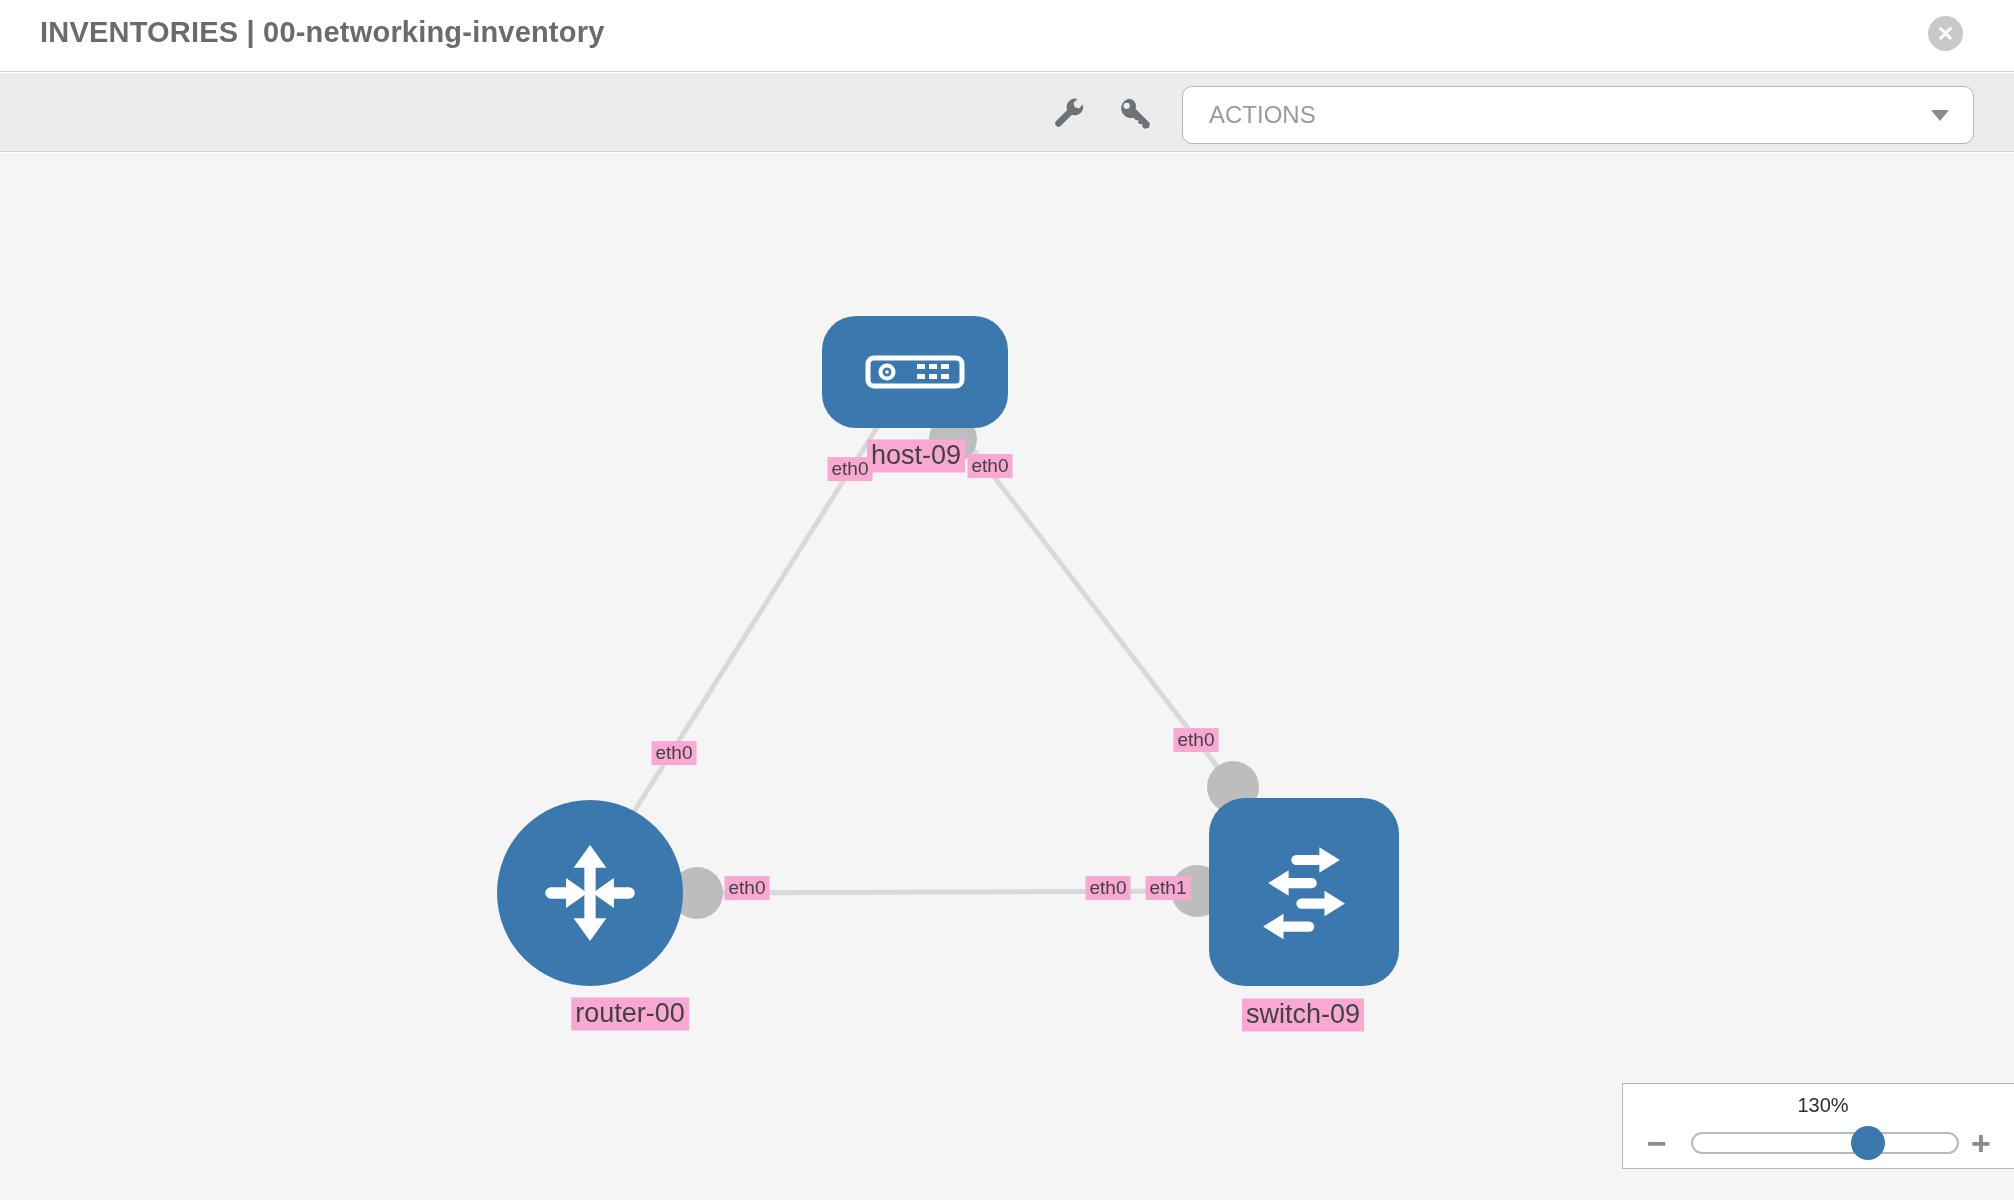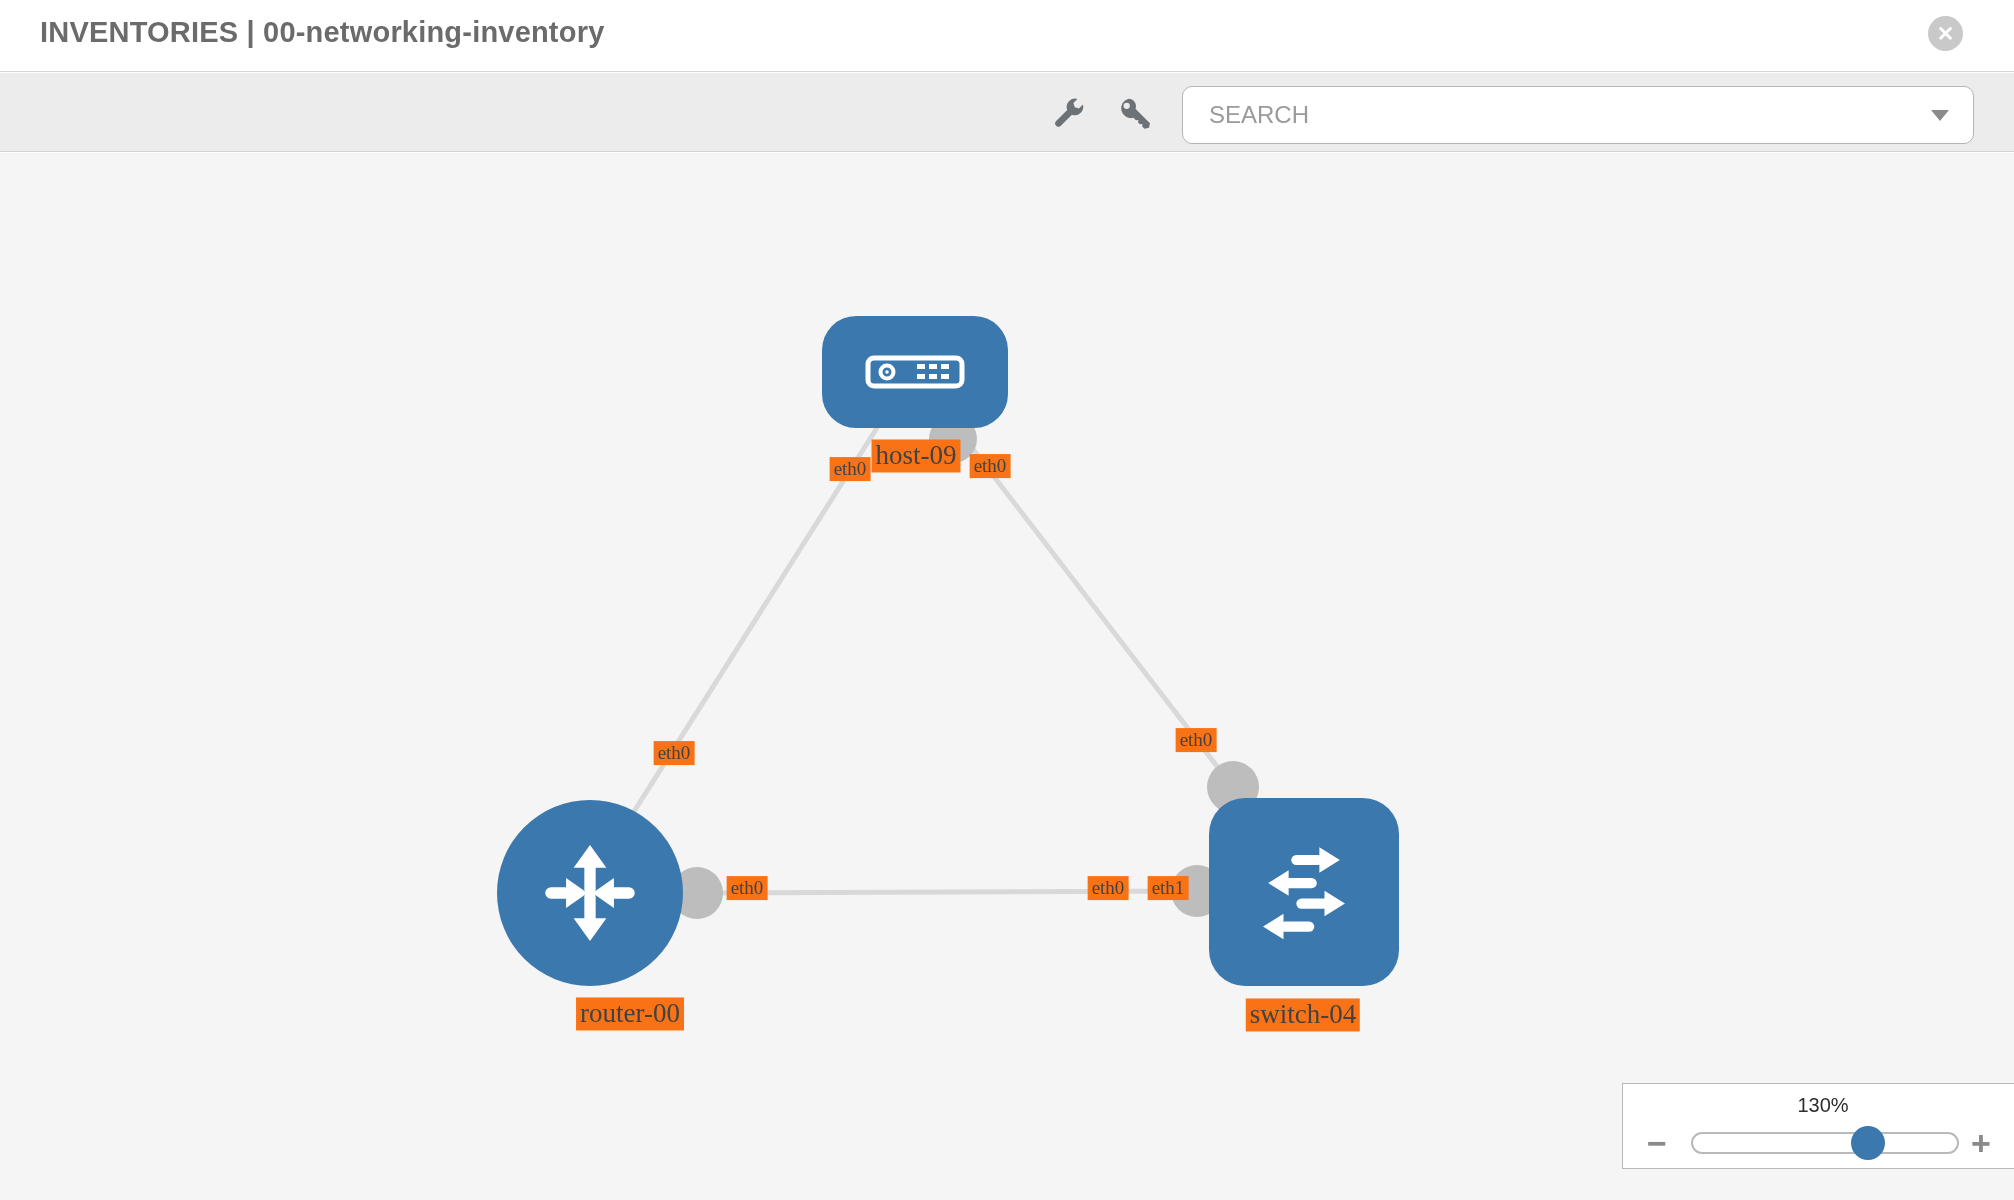--- a/index.html
+++ b/index.html
@@ -34,22 +34,22 @@
   .canvas { position:absolute; left:0; top:153px; width:2014px; height:1047px;
     background:#f5f5f5; }
   .net-svg { position:absolute; left:0; top:0; }
 
   .node { position:absolute; background:#3b78ae; display:flex;
     align-items:center; justify-content:center; cursor:pointer; }
   .node-host   { left:822px;  top:163px; width:186px; height:112px; border-radius:34px; }
   .node-router { left:497px;  top:647px; width:186px; height:186px; border-radius:50%; }
   .node-switch { left:1209px; top:645px; width:190px; height:188px; border-radius:36px; }
 
-  .lbl { position:absolute; transform:translate(-50%,-50%); background:#f97316;
-    color:#424242; white-space:nowrap; padding:1px 4px; line-height:1.15;font-family:Liberation Serif, serif; }
+  .lbl { position:absolute; transform:translate(-50%,-50%); background:#f9a8d4;
+    color:#424242; white-space:nowrap; padding:1px 4px; line-height:1.15; }
   .lbl-node  { font-size:27px; }
   .lbl-iface { font-size:19px; }
 
   
   .zoom-panel { position:absolute; left:1622px; top:1083px; width:400px; height:86px;
     background:#ffffff; border:1px solid #b9b9b9; }
   .zoom-value { position:absolute; left:0; top:10px; width:400px; text-align:center;
     font-size:20px; color:#2e2e2e; }
   .zoom-minus, .zoom-plus { position:absolute; top:44px; font-size:34px; font-weight:bold;
     color:#8a8a8a; cursor:pointer; line-height:30px; }
@@ -73,21 +73,21 @@
 <div class="toolbar">
 
   <svg class="tool-icon tool-wrench" viewBox="0 0 24 24">
     <path fill="#6d7277" d="M21.9 6.3a5.6 5.6 0 0 1-1.4 5.5 5.6 5.6 0 0 1-5.9 1.3L7.2 20.5a2.2 2.2 0 0 1-3.1 0 2.2 2.2 0 0 1 0-3.1l7.4-7.4A5.6 5.6 0 0 1 12.8 4 5.6 5.6 0 0 1 18.3 2.6L15.6 5.3l.9 2.8 2.8.9z"></path>
   </svg>
   <svg class="tool-icon tool-key" viewBox="0 0 24 24">
     <path fill="#6d7277" d="M7 2.5a5 5 0 0 1 4.7 6.7l1.6 1.6 8 8-.6 3.1-3.1.6-1.5-1.5.2-1.7-1.7.2-1.2-1.2.2-1.7-1.7.2-1.6-1.6A5 5 0 1 1 7 2.5zm-1.2 2.6a2.1 2.1 0 1 0 0 4.2 2.1 2.1 0 0 0 0-4.2z"></path>
   </svg>
 
   <div class="select-box select-search">
-    <span>SEARCH</span>
+    <span>ACTIONS</span>
     <span class="caret"></span>
   </div>
 </div>
 
 <div class="canvas">
 
   <svg class="net-svg" width="2014" height="1047" viewBox="0 0 2014 1047">
 
     <line x1="880" y1="270" x2="628" y2="668" stroke="#d9d9d9" stroke-width="5"></line>
     <line x1="955" y1="273" x2="1233" y2="634" stroke="#d9d9d9" stroke-width="5"></line>
@@ -142,21 +142,21 @@
         <polygon points="78,25 62,15 62,35"></polygon>
         <polygon points="22,43 38,33 38,53"></polygon>
         <polygon points="82,59 66,49 66,69"></polygon>
         <polygon points="18,77 34,67 34,87"></polygon>
       </g>
     </svg>
   </div>
 
   <div class="lbl lbl-node" style="left:916px;  top:303px;">host-09</div>
   <div class="lbl lbl-node" style="left:590px;  top:861px;margin-left:40px;">router-00</div>
-  <div class="lbl lbl-node" style="left:1303px; top:862px;">switch-04</div>
+  <div class="lbl lbl-node" style="left:1303px; top:862px;">switch-09</div>
 
   <div class="lbl lbl-iface" style="left:850px;  top:316px;">eth0</div>
   <div class="lbl lbl-iface" style="left:990px;  top:313px;">eth0</div>
   <div class="lbl lbl-iface" style="left:674px;  top:600px;">eth0</div>
   <div class="lbl lbl-iface" style="left:1196px; top:587px;">eth0</div>
   <div class="lbl lbl-iface" style="left:747px;  top:735px;">eth0</div>
   <div class="lbl lbl-iface" style="left:1108px; top:735px;">eth0</div>
   <div class="lbl lbl-iface" style="left:1168px; top:735px;">eth1</div>
 </div>
 

